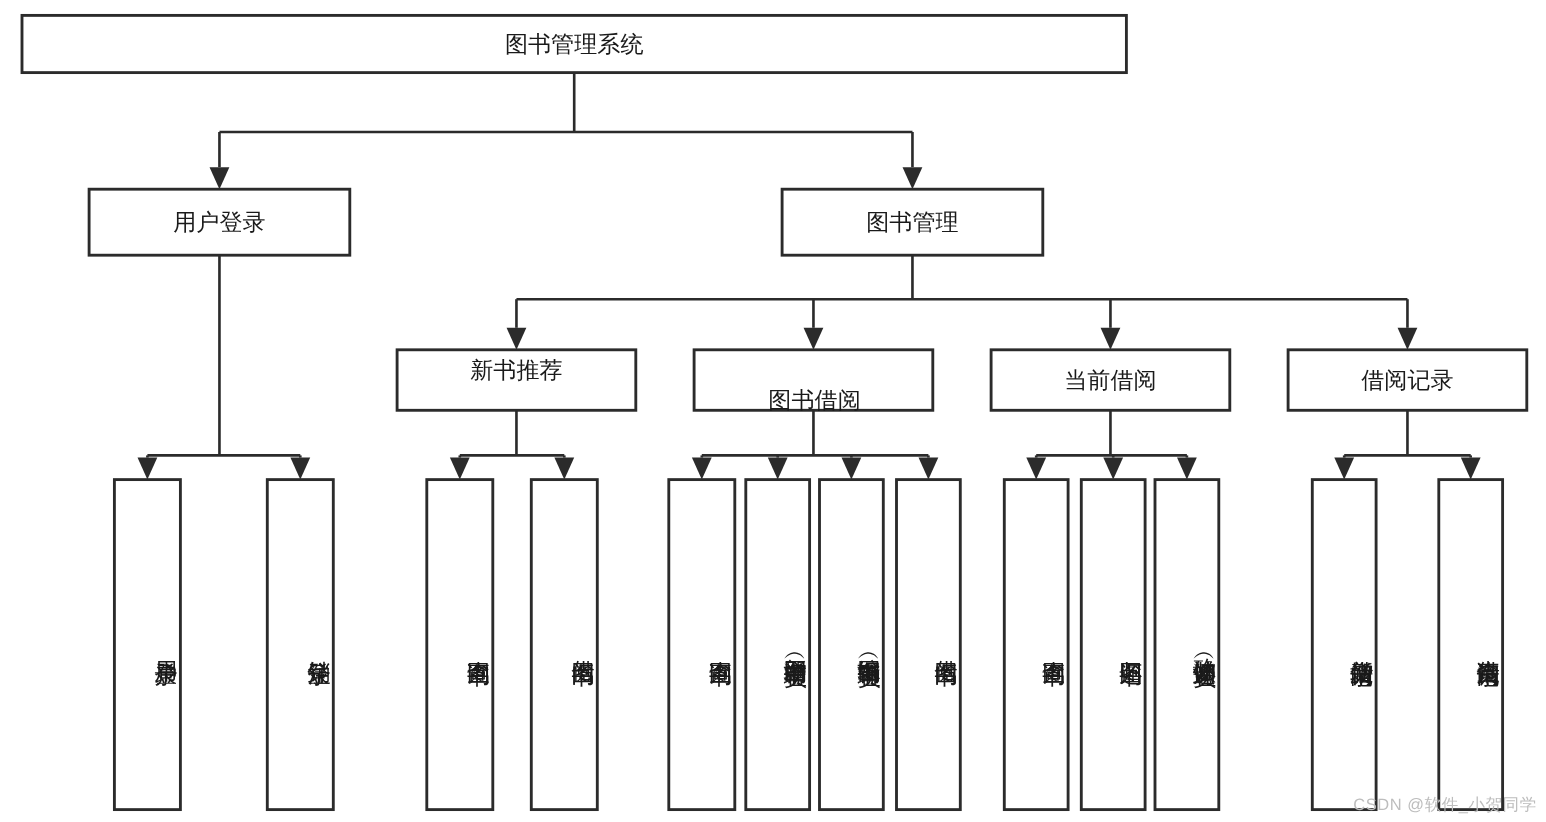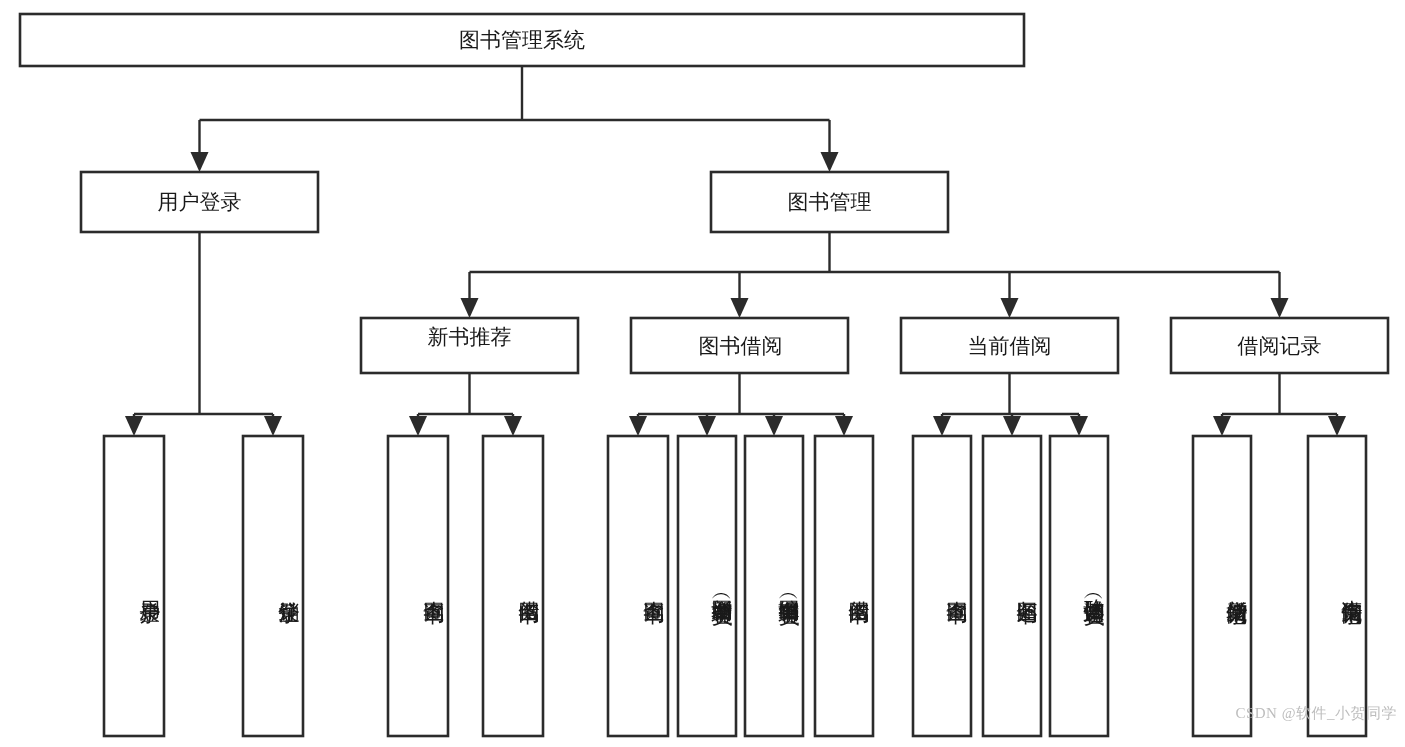--- a/index.html
+++ b/index.html
@@ -25,23 +25,23 @@
     pointer-events:none;
   }
   .hlabel-box{
     position:absolute;
     display:flex;align-items:center;justify-content:center;
     font-size:21px;color:#1a1a1a;
     font-family:Liberation Mono, monospace;
     white-space:nowrap;pointer-events:none;
   }
   #watermark{
-    position:absolute;right:8px;bottom:24px;
+    position:absolute;right:8px;bottom:6px;
     font-size:15px;color:#bdbdbd;letter-spacing:0.5px;
-    font-family:Liberation Serif, serif;
+    font-family:Liberation Sans, sans-serif;
     pointer-events:none;
   }
 </style>
 </head>
 <body>
 
 <div id="diagram-root">
 
   <svg id="tree" viewBox="0 0 1405 747" xmlns="http://www.w3.org/2000/svg">
     <g id="edges-layer">
@@ -120,21 +120,21 @@
         <rect x="1193" y="436" width="58" height="300" class="node-rect"></rect>
         <rect x="1308" y="436" width="58" height="300" class="node-rect"></rect>
       </g>
   </svg>
 
   <div id="labels-layer">
       <div class="hlabel-box" style="left: 20px; top: 14px; width: 1004px; height: 52px;">图书管理系统</div>
       <div class="hlabel-box" style="left: 81px; top: 172px; width: 237px; height: 60px;">用户登录</div>
       <div class="hlabel-box" style="left: 711px; top: 172px; width: 237px; height: 60px;">图书管理</div>
       <div class="hlabel-box" style="left: 361px; top: 318px; width: 217px; height: 37px;">新书推荐</div>
-      <div class="hlabel-box" style="left: 631px; top: 318px; width: 219px; height: 55px;">图书借阅</div>
+      <div class="hlabel-box" style="left: 631px; top: 336px; width: 219px; height: 55px;">图书借阅</div>
       <div class="hlabel-box" style="left: 901px; top: 318px; width: 217px; height: 55px;">当前借阅</div>
       <div class="hlabel-box" style="left: 1171px; top: 318px; width: 217px; height: 55px;">借阅记录</div>
       <div class="vlabel-box" style="left: 104px; top: 446px; width: 60px; height: 280px;">用户登录</div>
       <div class="vlabel-box" style="left: 243px; top: 446px; width: 60px; height: 280px;">注销登录</div>
       <div class="vlabel-box" style="left: 388px; top: 446px; width: 60px; height: 280px;">查询图书</div>
       <div class="vlabel-box" style="left: 483px; top: 446px; width: 60px; height: 280px;">借阅图书</div>
       <div class="vlabel-box" style="left: 608px; top: 446px; width: 60px; height: 280px;">查询图书</div>
       <div class="vlabel-box" style="left: 678px; top: 446px; width: 58px; height: 280px;">新增图书（管理员）</div>
       <div class="vlabel-box" style="left: 745px; top: 446px; width: 58px; height: 280px;">编辑图书（管理员）</div>
       <div class="vlabel-box" style="left: 815px; top: 446px; width: 58px; height: 280px;">借阅图书</div>

